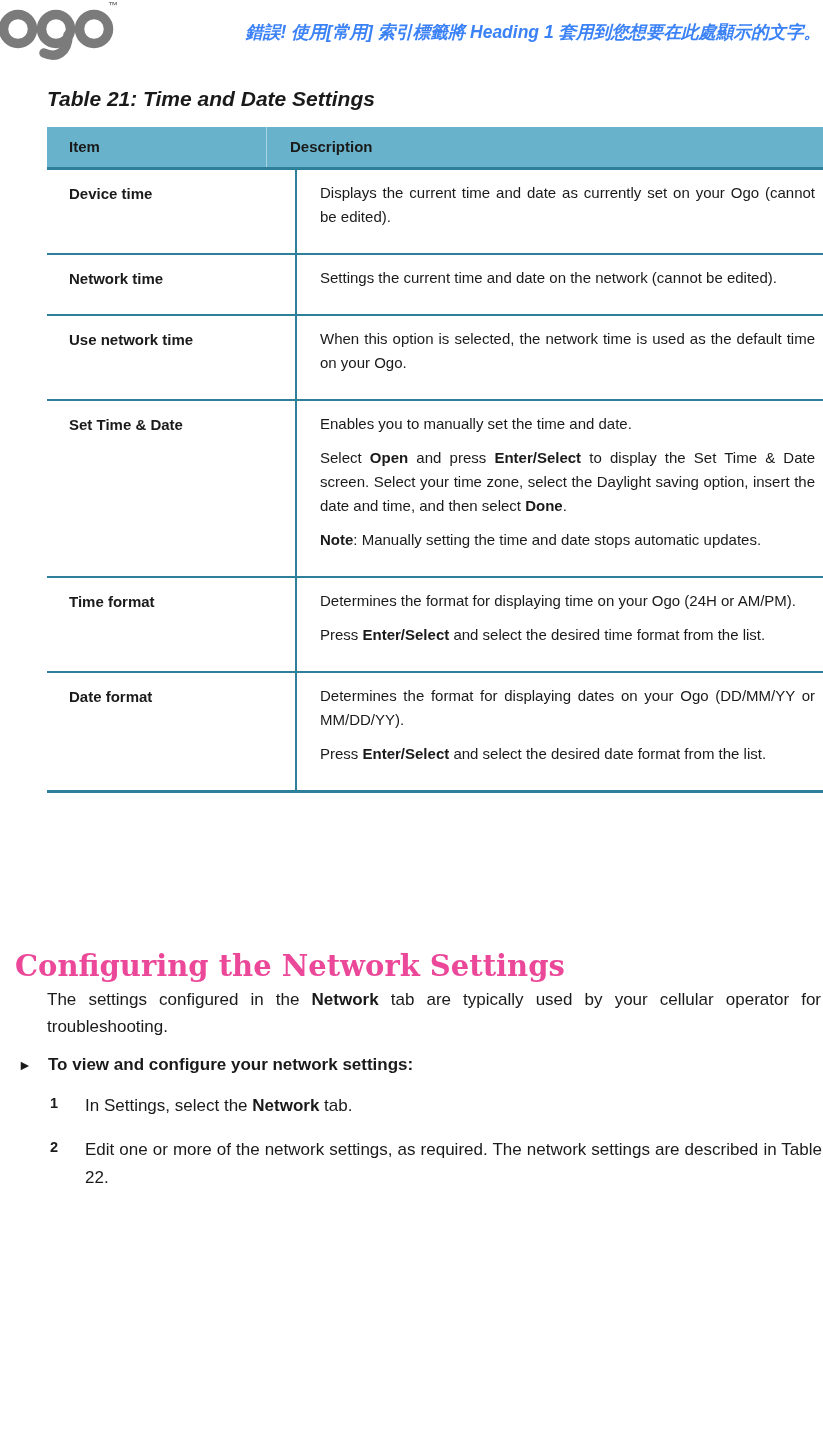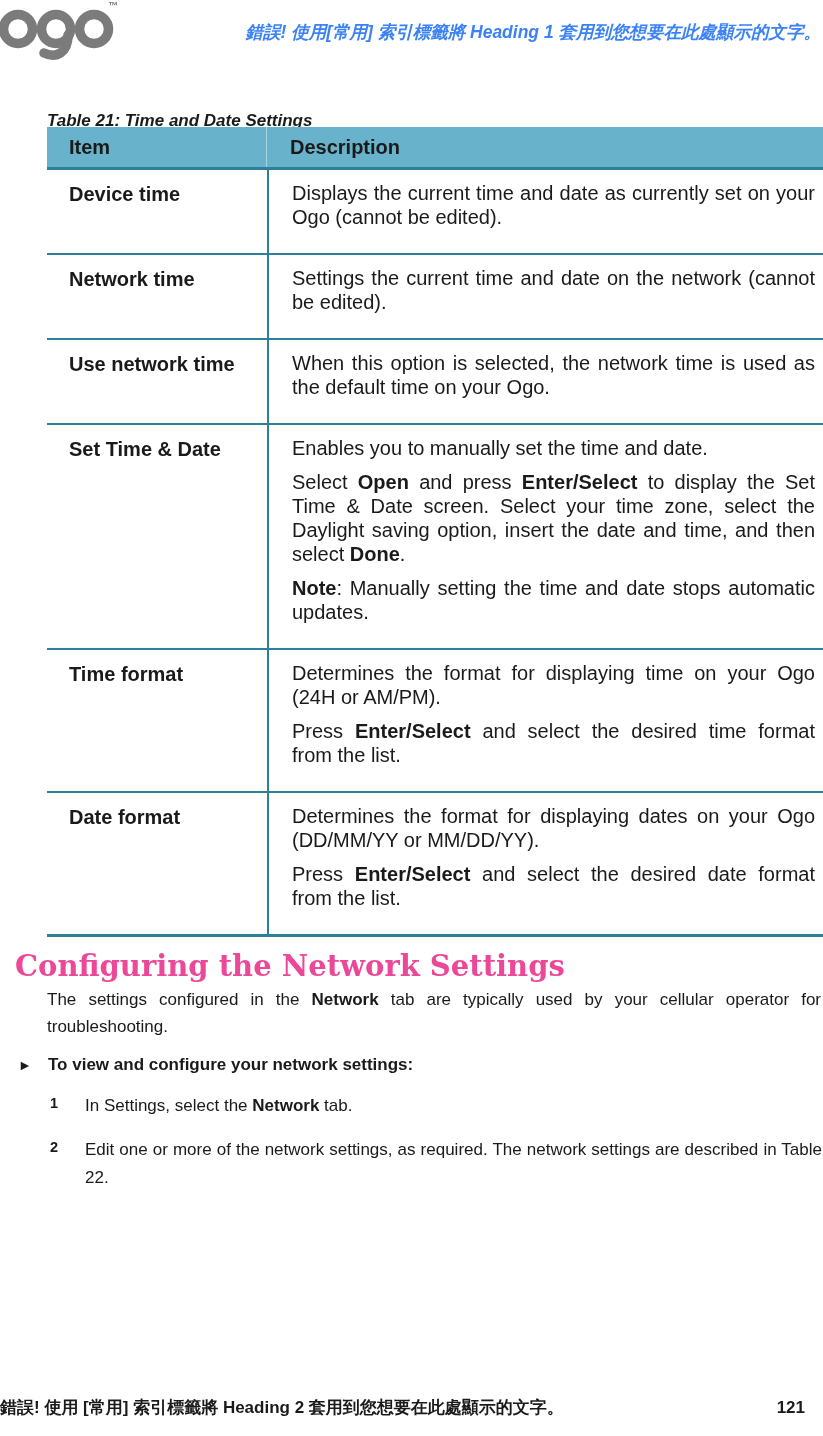--- a/index.html
+++ b/index.html
@@ -11,31 +11,31 @@
   
   .logo { position:absolute; left:0px; top:2px; }
   .logo .tm { position:absolute; left:108px; top:-2px; font-size:10px; color:#7b7b7b; font-weight:bold; }
   .hdr-err {
     position:absolute; top:20px; right:2px;
     font-weight:bold; font-style:italic; font-size:17.5px; color:#3b82f6;
     white-space:nowrap;
   }
 
   
-  .caption { position:absolute; left:47px; top:87px; font-weight:bold; font-style:italic; font-size:17px;margin-top:24px; }
+  .caption { position:absolute; left:47px; top:87px; font-weight:bold; font-style:italic; font-size:21px; }
 
   
-  .tbl { position:absolute; left:47px; top:127px; width:776px; font-size:20px; line-height:24px; }
+  .tbl { position:absolute; left:47px; top:127px; width:776px; font-size:15px; line-height:24px; }
   .thead {
     display:flex; align-items:center; height:40px;
     background:#68B3CB; border-bottom:3px solid #2E7F99; font-weight:bold;
   }
   .thead .c1 { width:220px; padding-left:22px; box-sizing:border-box; border-right:1px solid #a9d4e1; align-self:stretch; display:flex; align-items:center; }
   .thead .c2 { flex:1; padding-left:23px; }
-  .trow { display:flex; border-bottom:2px solid #2E7F99; }
+  .trow { display:flex; border-bottom:2px solid #2E7F99;gap:28px; }
   .trow:last-child { border-bottom-width:3px; }
   .trow .c1 { width:220px; padding:12px 8px 10px 22px; font-weight:bold; box-sizing:border-box; }
   .trow .c2 { flex:1; border-left:2px solid #2E7F99; padding:11px 8px 24px 23px; text-align:justify; box-sizing:border-box; }
   .trow .c2 p { margin:0 0 10px 0; }
   .trow .c2 p:last-child { margin-bottom:0; }
   b { font-weight:bold; }
 
   
   .sec-h {
     position:absolute; left:15px; top:930px;
@@ -139,18 +139,14 @@
 
   <div class="step step1">
     <span class="num">1</span>
     <span class="txt"><span>In Settings, select the </span><b>Network</b><span> tab.</span></span>
   </div>
   <div class="step step2">
     <span class="num">2</span>
     <span class="txt"><span>Edit one or more of the network settings, as required. The network settings are described in Table 22.</span></span>
   </div>
 
-  <div class="footer">
-    <span>錯誤! 使用 [常用] 索引標籤將 Heading 2 套用到您想要在此處顯示的文字。</span>
-    <span>121</span>
-  </div>
 
 </div>
 
 </body></html>

